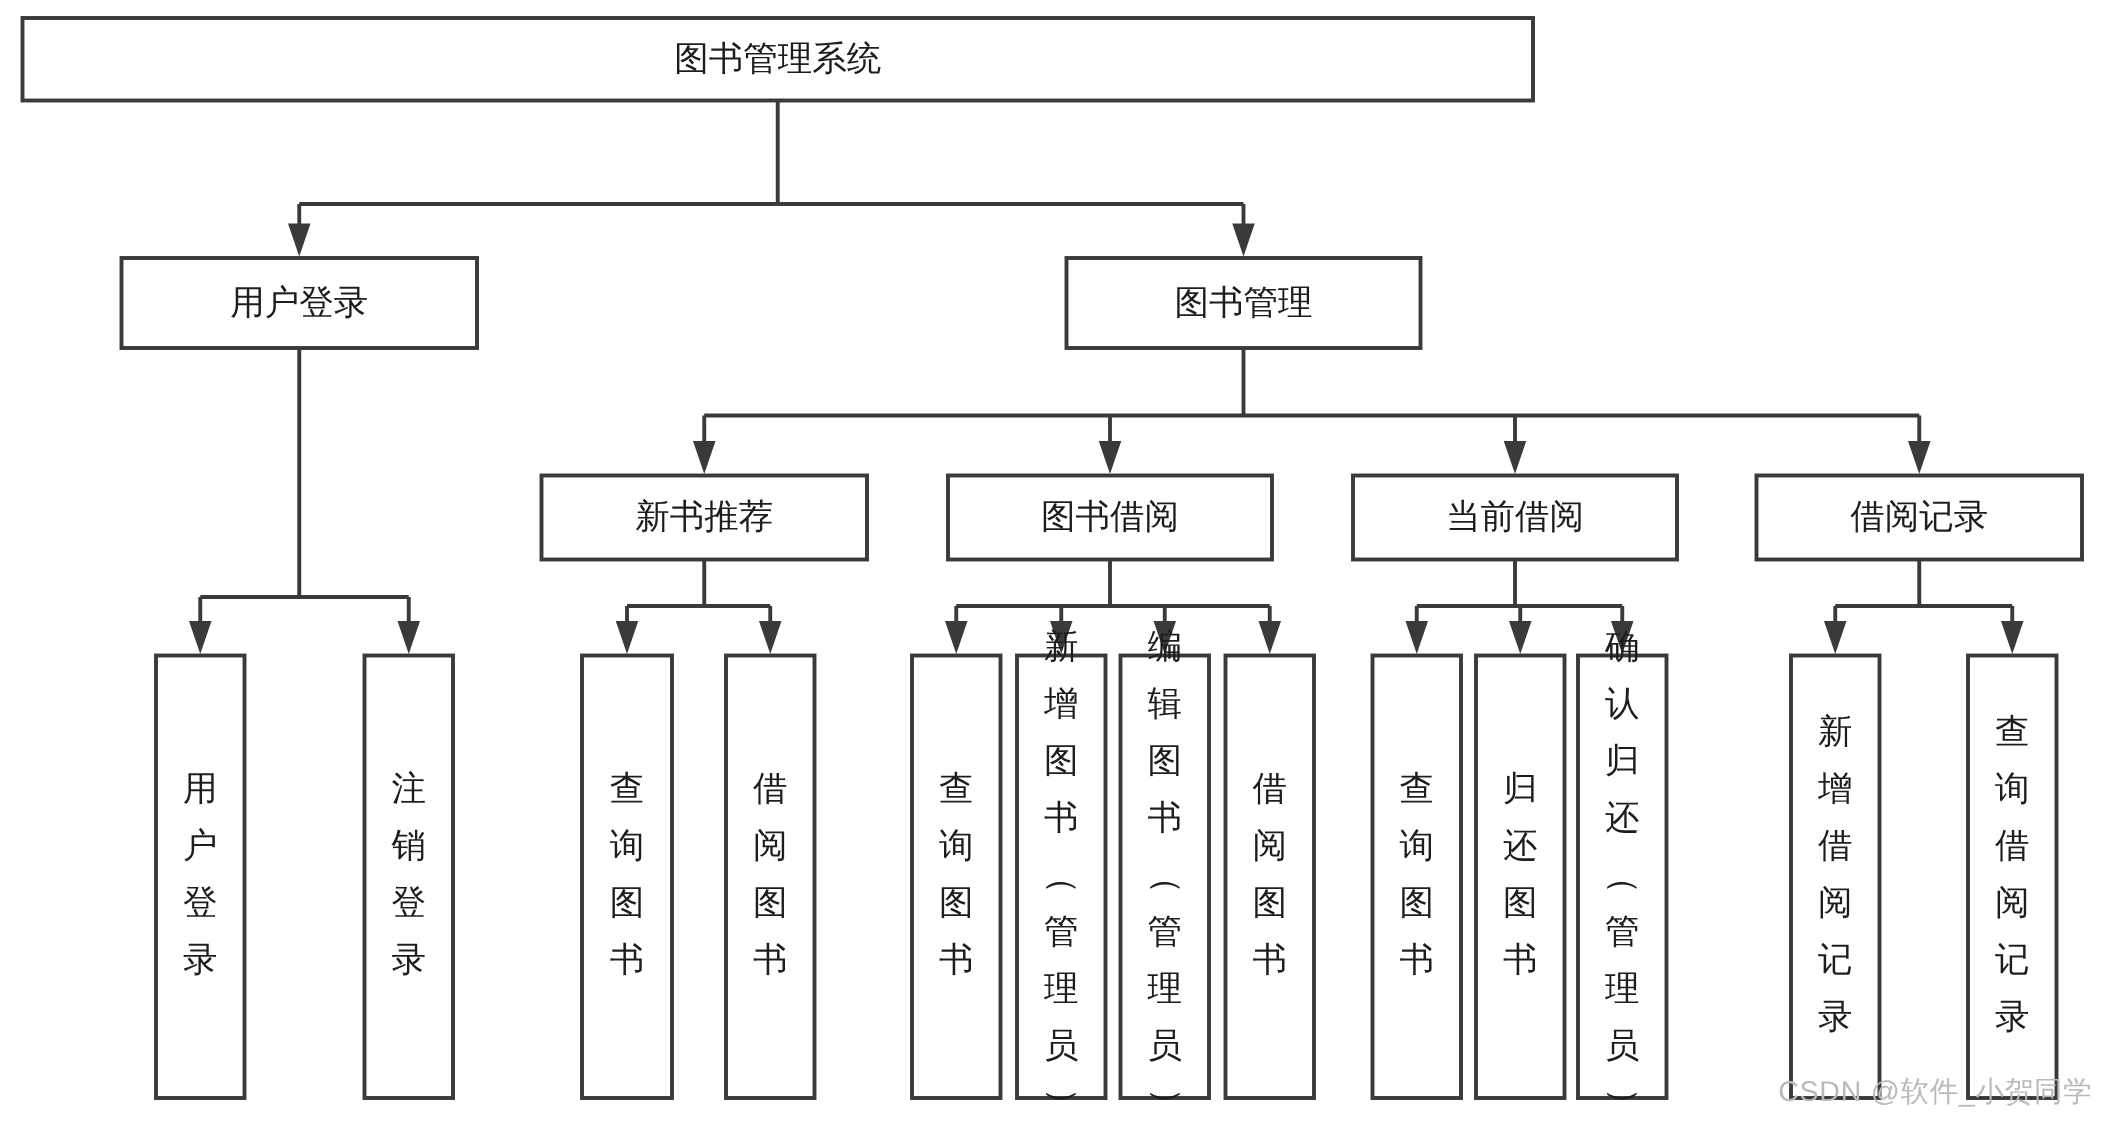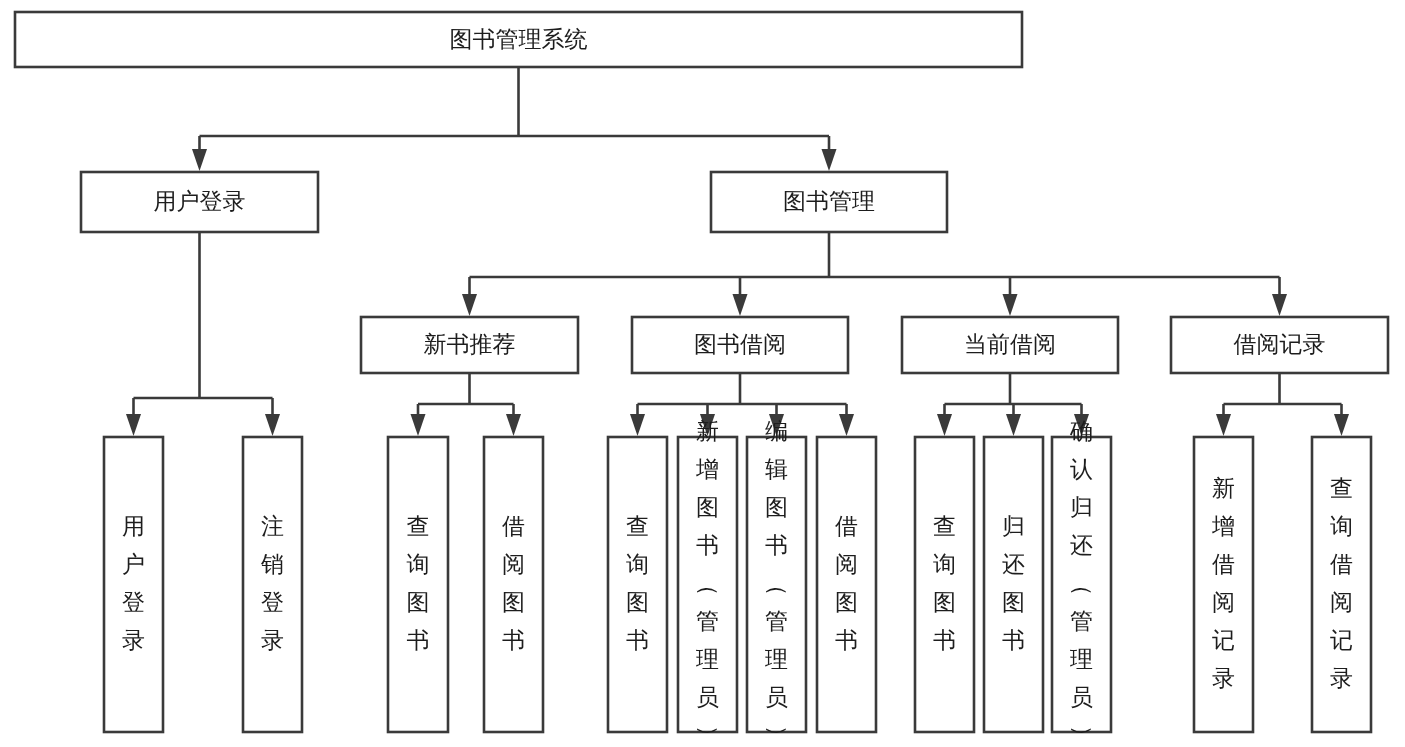--- a/index.html
+++ b/index.html
@@ -300,13 +300,14 @@
         <g>
           <text class="vert-char" x="1341.5" y="489.5">查</text>
           <text class="vert-char" x="1341.5" y="527.5">询</text>
           <text class="vert-char" x="1341.5" y="565.5">借</text>
           <text class="vert-char" x="1341.5" y="603.5">阅</text>
           <text class="vert-char" x="1341.5" y="641.5">记</text>
           <text class="vert-char" x="1341.5" y="679.5">录</text>
         </g>
       </g>
     </svg>
+  <div class="watermark">CSDN @软件_小贺同学</div>
 </div>
 
 </body></html>

